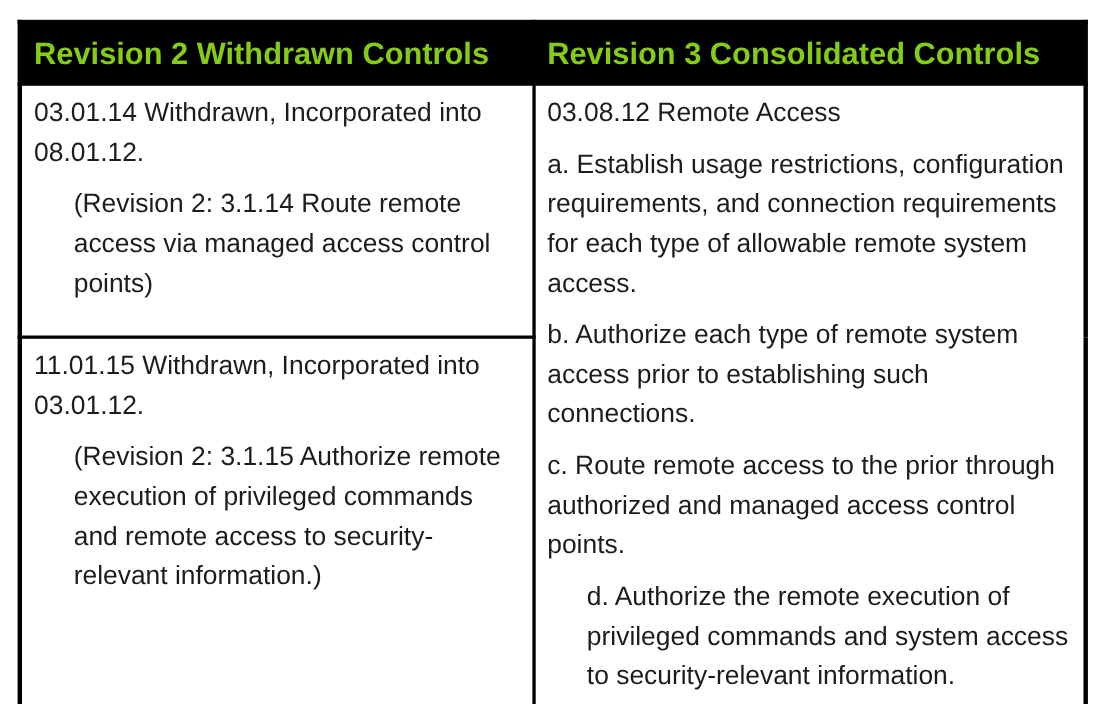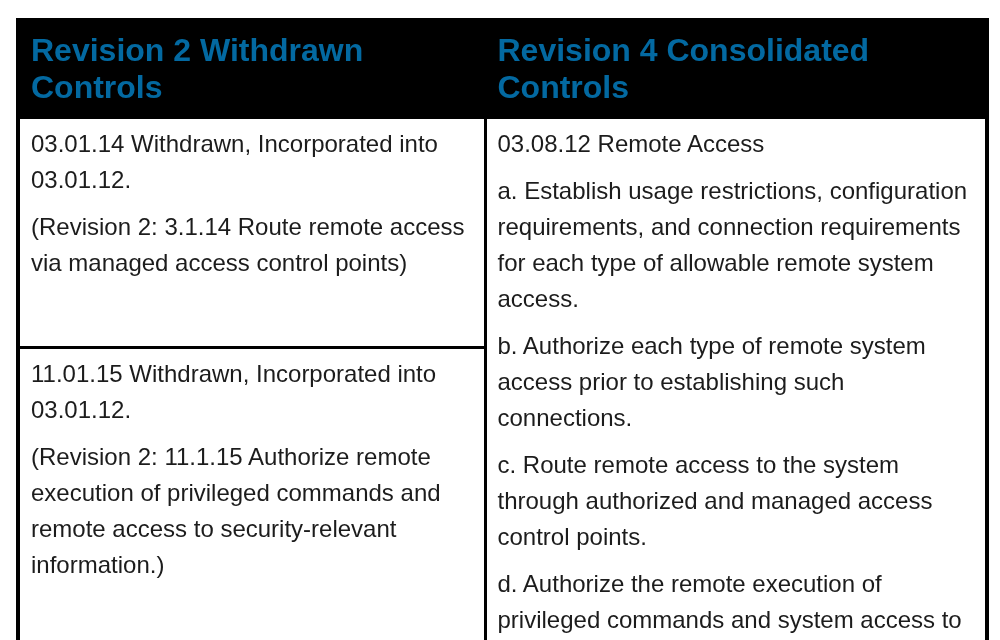--- a/index.html
+++ b/index.html
@@ -22,22 +22,22 @@
     border-collapse: collapse;
     table-layout: fixed;
     width: 969px;
     height: 605px;
     border: 4px solid #000000;
   }
   col.col-left  { width: 467px; }
   col.col-right { width: 502px; }
   table.controls th {
     background: #000000;
-    color: #0369a1;
-    font-size: 32px;
+    color: #84cc16;
+    font-size: 28px;
     font-weight: bold;
     text-align: left;
     vertical-align: middle;
     padding: 10px 10px 10px 11px;
     height: 33px;
     border: 3px solid #000000;
   }
   table.controls td {
     border: 3px solid #000000;
     vertical-align: top;
@@ -46,52 +46,53 @@
     line-height: 36px;
     color: #1c1c1c;
     background: #ffffff;
   }
   tr.row-top { height: 230px; }
   table.controls p {
     margin: 0 0 11px 0;
   }
   table.controls p:last-child {
     margin-bottom: 0;
+    margin-left: 36px;
   }
 </style>
 </head>
 <body>
 
 <div class="table-wrap">
   <table class="controls">
     <colgroup>
       <col class="col-left">
       <col class="col-right">
     </colgroup>
     <thead>
       <tr>
         <th>Revision 2 Withdrawn Controls</th>
-        <th>Revision 4 Consolidated Controls</th>
+        <th>Revision 3 Consolidated Controls</th>
       </tr>
     </thead>
     <tbody>
       <tr class="row-top">
         <td>
-          <p>03.01.14 Withdrawn, Incorporated into 03.01.12.</p>
+          <p>03.01.14 Withdrawn, Incorporated into 08.01.12.</p>
           <p>(Revision 2: 3.1.14 Route remote access via managed access control points)</p>
         </td>
         <td rowspan="2">
           <p>03.08.12 Remote Access</p>
           <p>a. Establish usage restrictions, configuration requirements, and connection requirements for each type of allowable remote system access.</p>
           <p>b. Authorize each type of remote system access prior to establishing such connections.</p>
-          <p>c. Route remote access to the system through authorized and managed access control points.</p>
+          <p>c. Route remote access to the prior through authorized and managed access control points.</p>
           <p>d. Authorize the remote execution of privileged commands and system access to security-relevant information.</p>
         </td>
       </tr>
       <tr class="row-bottom">
         <td>
           <p>11.01.15 Withdrawn, Incorporated into 03.01.12.</p>
-          <p>(Revision 2: 11.1.15 Authorize remote execution of privileged commands and remote access to security-relevant information.)</p>
+          <p>(Revision 2: 3.1.15 Authorize remote execution of privileged commands and remote access to security-relevant information.)</p>
         </td>
       </tr>
     </tbody>
   </table>
 </div>
 
 </body></html>

